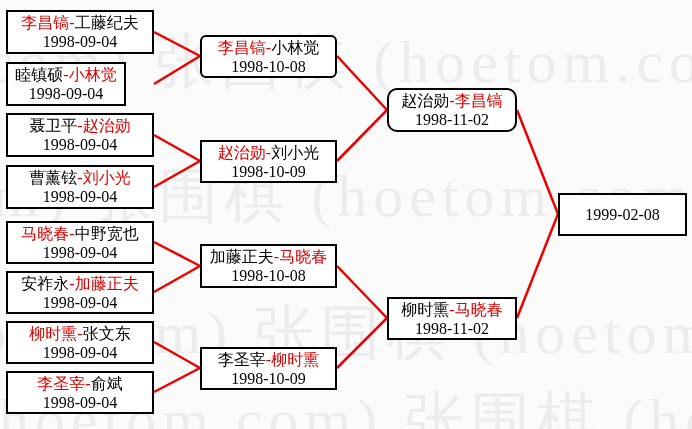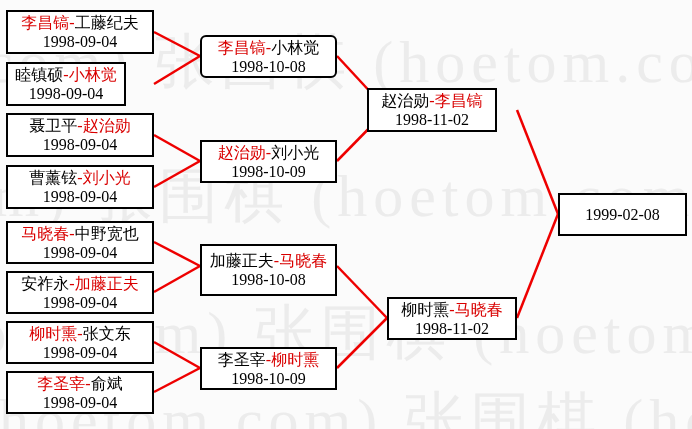--- a/index.html
+++ b/index.html
@@ -31,24 +31,24 @@
   #r1m2{left:6px;top:62px;width:120px;height:44px;}
   #r1m3{left:6px;top:113px;width:148px;height:44px;}
   #r1m4{left:6px;top:165px;width:148px;height:44px;}
   #r1m5{left:6px;top:221px;width:148px;height:43px;}
   #r1m6{left:6px;top:271px;width:148px;height:43px;}
   #r1m7{left:6px;top:321px;width:148px;height:43px;}
   #r1m8{left:6px;top:371px;width:148px;height:43px;}
   
   #r2m1{left:200px;top:35px;width:137px;height:43px;border-radius:6px;}
   #r2m2{left:200px;top:140px;width:137px;height:43px;}
-  #r2m3{left:200px;top:244px;width:137px;height:52px;}
+  #r2m3{left:200px;top:244px;width:137px;height:44px;}
   #r2m4{left:200px;top:347px;width:137px;height:43px;}
   
-  #sf1{left:367px;top:88px;width:130px;height:44px;}
+  #sf1{left:387px;top:88px;width:130px;height:44px;border-radius:10px;}
   #sf2{left:387px;top:297px;width:130px;height:43px;}
   
   #f1{left:558px;top:193px;width:129px;height:43px;}
 </style>
 </head>
 <body>
 
 <div id="stage">
 
   <div class="wm" id="wm1">围棋 (hoetom.com) 张围棋 (hoetom.com) 张</div>

